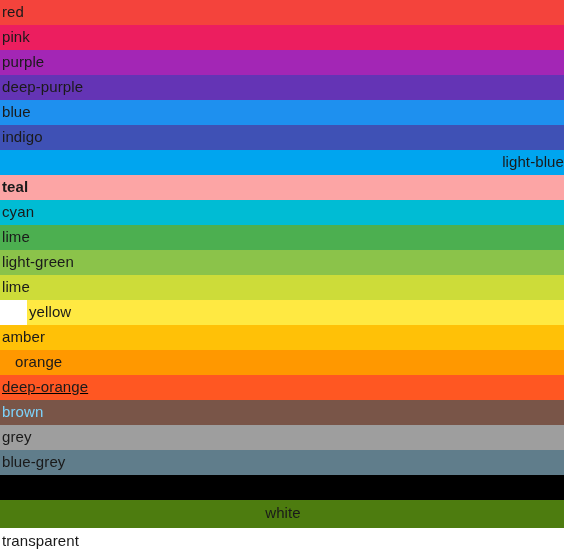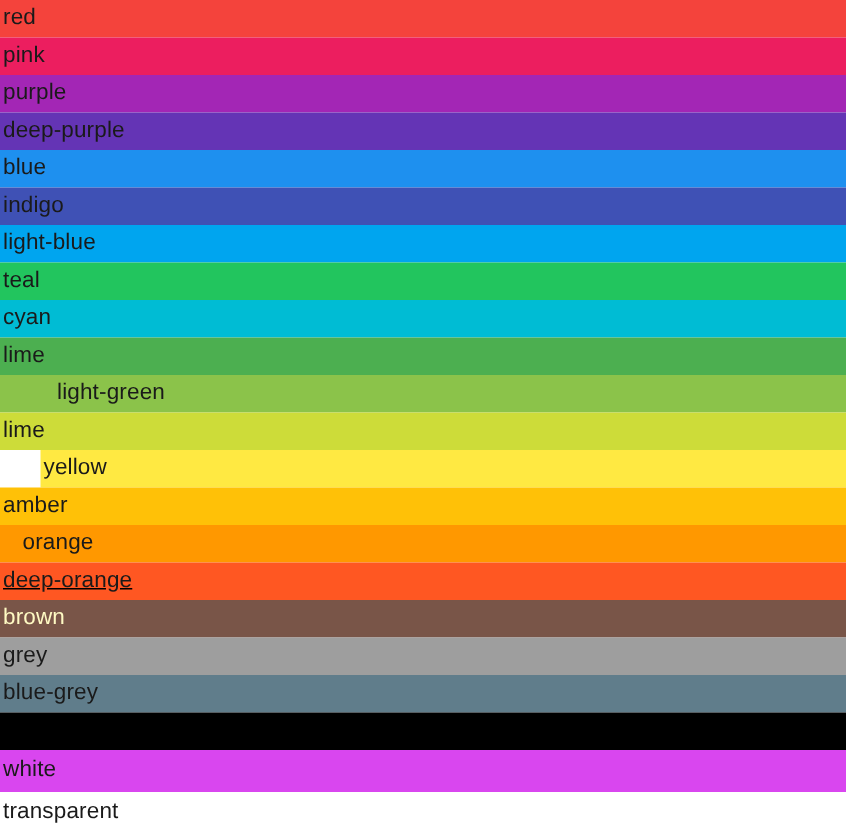--- a/index.html
+++ b/index.html
@@ -62,60 +62,60 @@
     <div class="swatch-row" style="background-color: rgb(100, 52, 181);">
       <span class="swatch-label" style="color: rgb(26, 26, 26);">deep-purple</span>
     </div>
     <div class="swatch-row" style="background-color: rgb(30, 144, 239);">
       <span class="swatch-label" style="color: rgb(26, 26, 26);">blue</span>
     </div>
     <div class="swatch-row" style="background-color: rgb(63, 81, 181);">
       <span class="swatch-label" style="color: rgb(26, 26, 26);">indigo</span>
     </div>
     <div class="swatch-row" style="background-color: rgb(0, 165, 239);">
-      <span class="swatch-label" style="color: rgb(26, 26, 26);">light-blue</span>
+      <span class="swatch-label" style="color: rgb(26, 26, 26); text-align: right;">light-blue</span>
     </div>
-    <div class="swatch-row" style="background-color: #22c55e;">
+    <div class="swatch-row" style="background-color: #fca5a5; font-weight: bold;">
       <span class="swatch-label" style="color: rgb(26, 26, 26);">teal</span>
     </div>
     <div class="swatch-row" style="background-color: rgb(0, 188, 212);">
       <span class="swatch-label" style="color: rgb(26, 26, 26);">cyan</span>
     </div>
     <div class="swatch-row" style="background-color: rgb(76, 175, 80);">
       <span class="swatch-label" style="color: rgb(26, 26, 26);">lime</span>
     </div>
-    <div class="swatch-row" style="background-color: rgb(139, 195, 74); padding-left: 36px;">
+    <div class="swatch-row" style="background-color: rgb(139, 195, 74);">
       <span class="swatch-label" style="color: rgb(26, 26, 26);">light-green</span>
     </div>
     <div class="swatch-row" style="background-color: rgb(205, 220, 57);">
       <span class="swatch-label" style="color: rgb(26, 26, 26);">lime</span>
     </div>
     <div class="swatch-row" style="background-color: rgb(255, 233, 66); margin-left: 27px;">
       <span class="swatch-label" style="color: rgb(26, 26, 26);">yellow</span>
     </div>
     <div class="swatch-row" style="background-color: rgb(255, 193, 7);">
       <span class="swatch-label" style="color: rgb(26, 26, 26);">amber</span>
     </div>
     <div class="swatch-row" style="background-color: rgb(255, 152, 0);">
       <span class="swatch-label" style="color: rgb(26, 26, 26); margin-left: 13px;">orange</span>
     </div>
     <div class="swatch-row" style="background-color: rgb(255, 87, 34); text-decoration: underline;">
       <span class="swatch-label" style="color: rgb(26, 26, 26);">deep-orange</span>
     </div>
     <div class="swatch-row" style="background-color: rgb(121, 85, 72);">
-      <span class="swatch-label" style="color: #fef9c3;">brown</span>
+      <span class="swatch-label" style="color: #7dd3fc;">brown</span>
     </div>
     <div class="swatch-row" style="background-color: rgb(158, 158, 158);">
       <span class="swatch-label" style="color: rgb(26, 26, 26);">grey</span>
     </div>
     <div class="swatch-row" style="background-color: rgb(96, 125, 139);">
       <span class="swatch-label" style="color: rgb(26, 26, 26);">blue-grey</span>
     </div>
     <div class="swatch-row" style="background-color: rgb(0, 0, 0);">
       <span class="swatch-label" style="color: rgb(0, 0, 0);">black</span>
     </div>
-    <div class="swatch-row plain" style="background-color: #d946ef;">
+    <div class="swatch-row plain" style="background-color: #4d7c0f; text-align: center;">
       <span class="swatch-label" style="color: rgb(26, 26, 26);">white</span>
     </div>
     <div class="swatch-row plain" style="background-color: transparent;">
       <span class="swatch-label" style="color: rgb(26, 26, 26);">transparent</span>
     </div>
   </div>
 
 </body></html>

